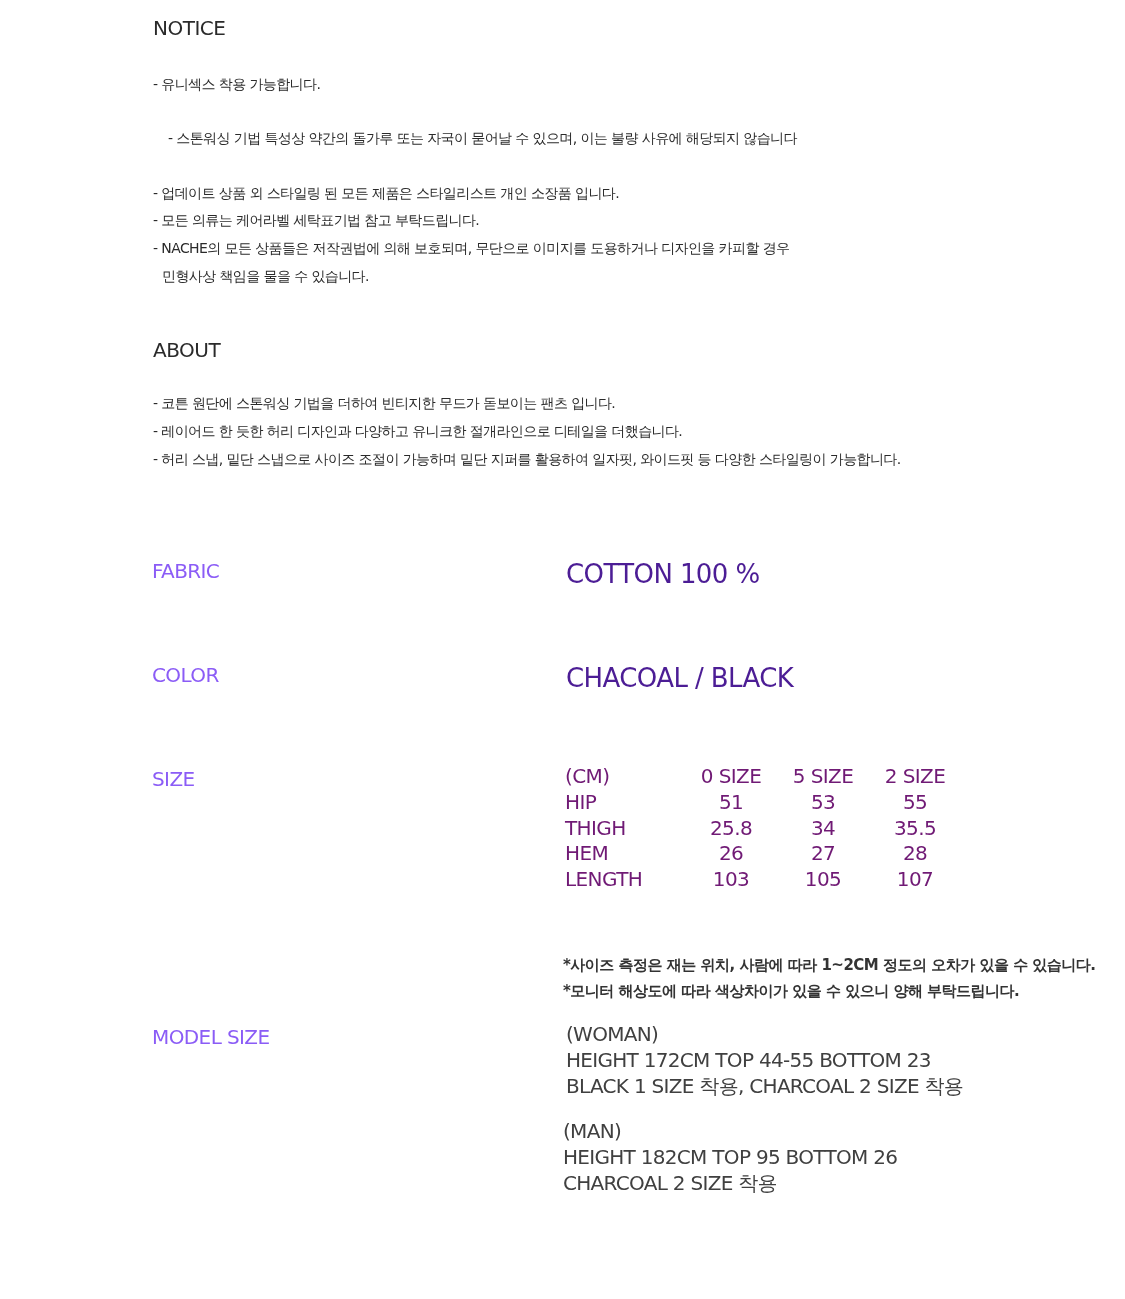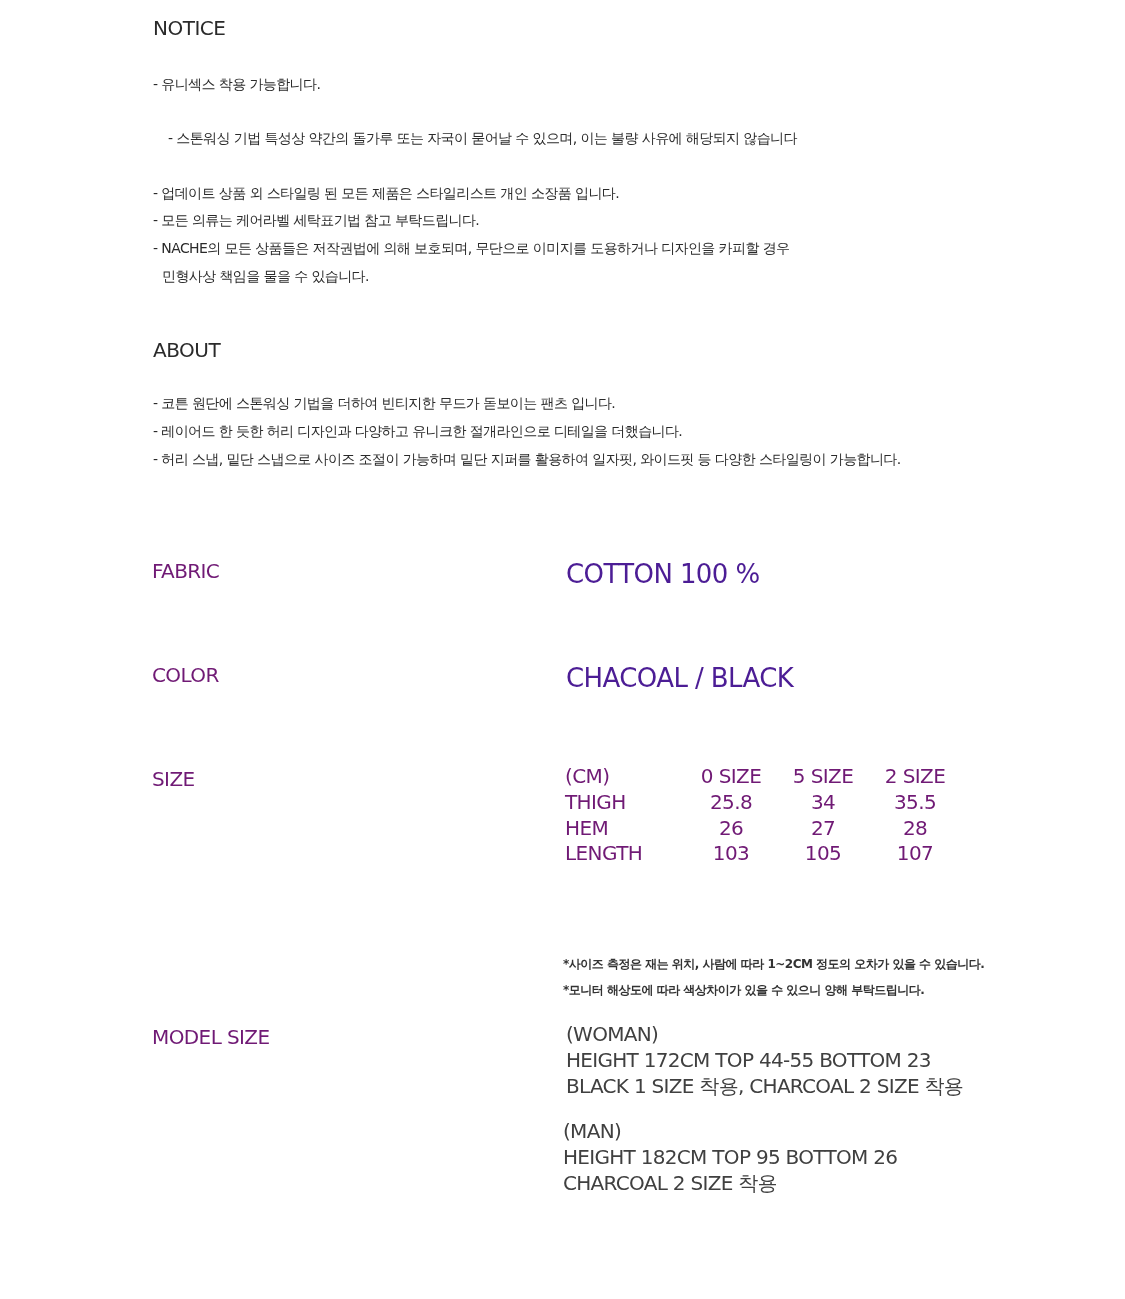--- a/index.html
+++ b/index.html
@@ -4,27 +4,27 @@
 <style>
   html, body { margin: 0; padding: 0; background: #ffffff; }
   body {
     width: 1125px; height: 1299px; position: relative; overflow: hidden;
     font-family: "DejaVu Sans", "Liberation Sans", sans-serif;
     color: #222222;
   }
   .abs { position: absolute; white-space: nowrap; }
   .heading { font-size: 20px; letter-spacing: -0.5px; color: #2a2a2a; }
   .line { font-size: 14px; letter-spacing: -0.6px; color: #2a2a2a; }
-  .label { font-size: 20px; letter-spacing: -0.6px; color: #701a75; }
+  .label { font-size: 20px; letter-spacing: -0.6px; color: #8b5cf6; }
   .value { font-size: 26px; letter-spacing: -0.6px; color: #4c1d95; }
   .size-table { position: absolute; left: 565px; top: 764px; border-collapse: collapse; }
   .size-table td { font-size: 20px; letter-spacing: -0.6px; color: #701a75; padding: 0; height: 25.8px; line-height: 25.8px; }
   .size-table td.rowlabel { width: 120px; text-align: left; }
   .size-table td.num { width: 92px; text-align: center; }
-  .note { font-size: 12px; letter-spacing: -0.5px; color: #333; font-weight: bold; }
+  .note { font-size: 15px; letter-spacing: -0.5px; color: #333; font-weight: bold; }
   .model-line { font-size: 20px; letter-spacing: -0.7px; color: #404040; line-height: 26px; }
 </style>
 </head>
 <body>
 
 <div class="abs heading" style="left:153px; top:16px;">NOTICE</div>
 <div class="abs line" style="left:153px; top:76px;">- 유니섹스 착용 가능합니다.</div>
 <div class="abs line" style="left:153px; top:130px;margin-left:15px;">- 스톤워싱 기법 특성상 약간의 돌가루 또는 자국이 묻어날 수 있으며, 이는 불량 사유에 해당되지 않습니다</div>
 <div class="abs line" style="left:153px; top:185px;">- 업데이트 상품 외 스타일링 된 모든 제품은 스타일리스트 개인 소장품 입니다.</div>
 <div class="abs line" style="left:153px; top:212px;">- 모든 의류는 케어라벨 세탁표기법 참고 부탁드립니다.</div>
@@ -45,20 +45,26 @@
 <div class="abs label" style="left:152px; top:767px;">SIZE</div>
 <table class="size-table">
   <tbody>
       <tr>
     <td class="rowlabel">(CM)</td>
     <td class="num">0 SIZE</td>
     <td class="num">5 SIZE</td>
     <td class="num">2 SIZE</td>
   </tr>
   <tr>
+    <td class="rowlabel">HIP</td>
+    <td class="num">51</td>
+    <td class="num">53</td>
+    <td class="num">55</td>
+  </tr>
+  <tr>
     <td class="rowlabel">THIGH</td>
     <td class="num">25.8</td>
     <td class="num">34</td>
     <td class="num">35.5</td>
   </tr>
   <tr>
     <td class="rowlabel">HEM</td>
     <td class="num">26</td>
     <td class="num">27</td>
     <td class="num">28</td>

